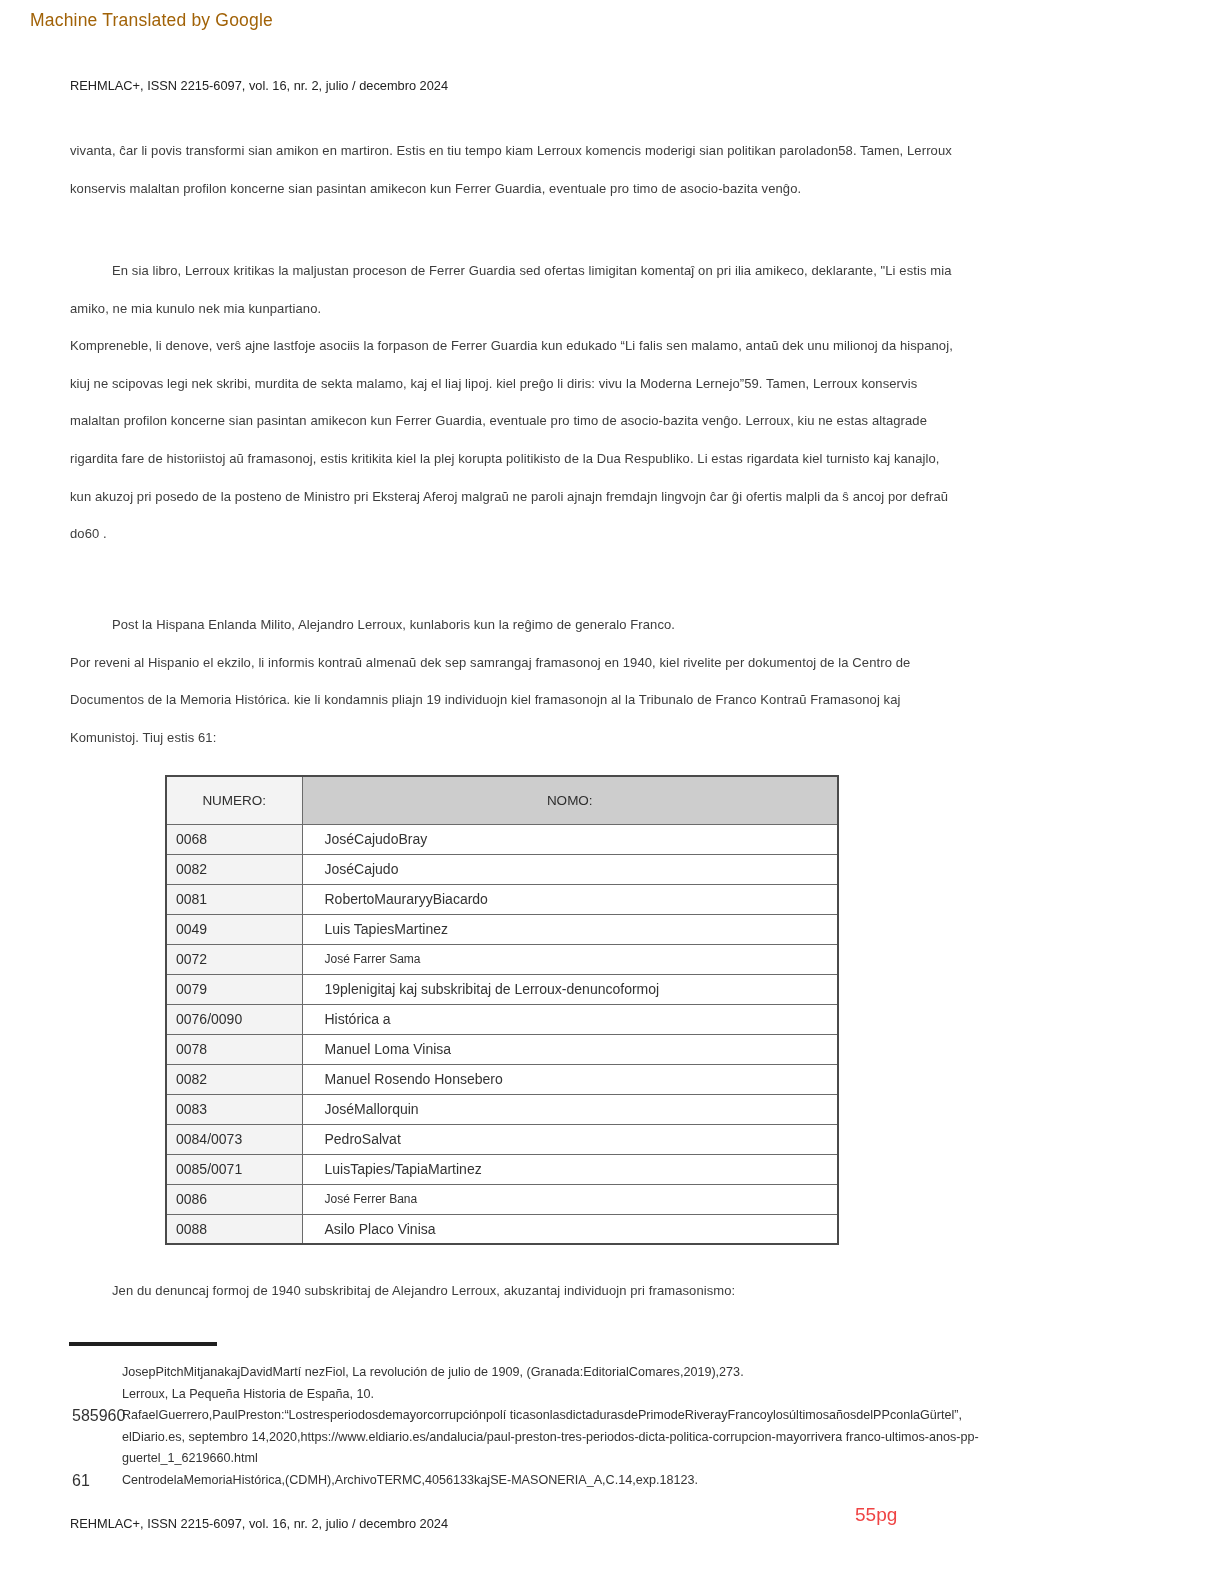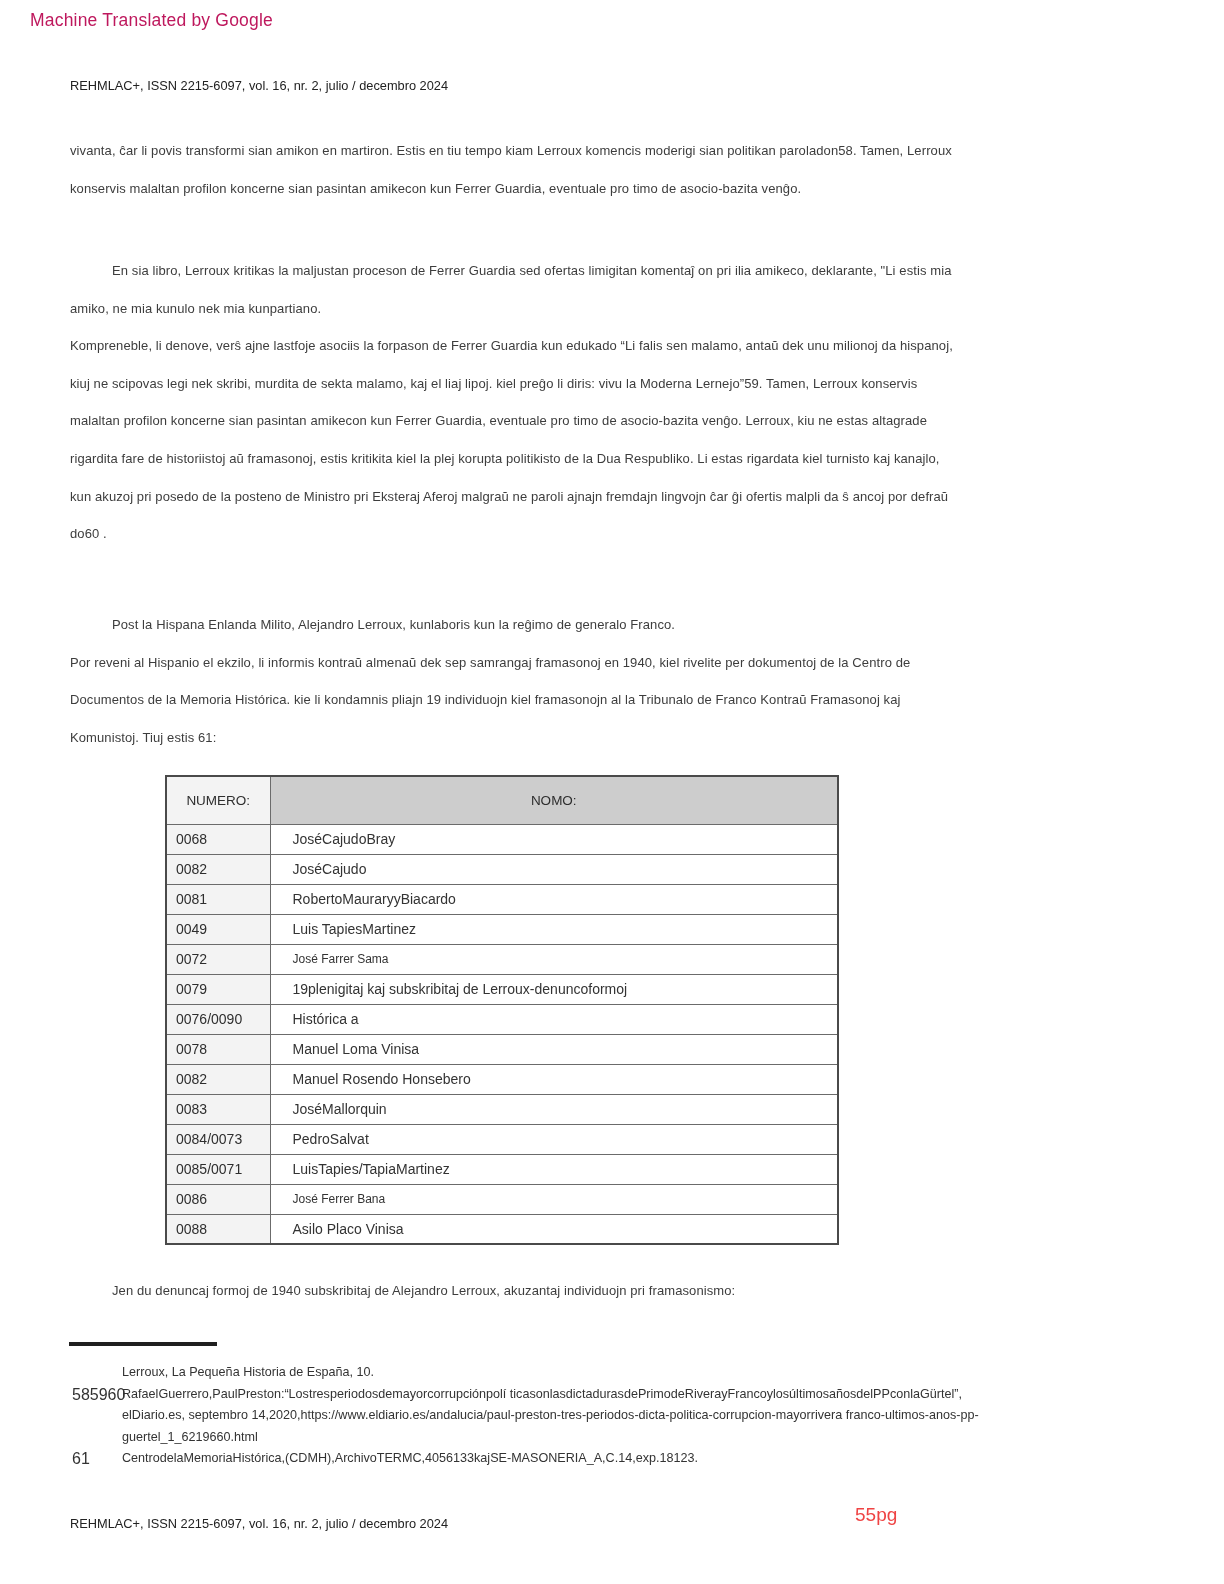--- a/index.html
+++ b/index.html
@@ -7,21 +7,21 @@
   body { font-family: "Liberation Sans", "DejaVu Sans", sans-serif; }
   .page {
     position: relative;
     width: 1224px;
     height: 1584px;
     background: #ffffff;
     overflow: hidden;
   }
   .mt-banner {
     position: absolute; top: 10px; left: 30px;
-    font-size: 17.5px; color: #be185d; letter-spacing: 0.2px;
+    font-size: 17.5px; color: #a16207; letter-spacing: 0.2px;
   }
   .running-header {
     position: absolute; top: 78px; left: 70px;
     font-size: 12.8px; color: #222;
   }
   .para {
     position: absolute; left: 70px; width: 892px;
     font-size: 13px; line-height: 37.6px; color: #3d3d3d;
     letter-spacing: 0.1px;
   }
@@ -32,21 +32,21 @@
     font-size: 14px; color: #333;
   }
   .doc-table td, .doc-table th {
     border: 1px solid #6b6b6b;
     vertical-align: middle;
     text-align: left;
     font-weight: normal;
   }
   .doc-table { border: 2px solid #4a4a4a; }
   .doc-table th { height: 48px; text-align: center; font-size: 13.5px; color: #2e2e2e; }
-  .th-numero { width: 104px; background: #f3f3f3; }
+  .th-numero { width: 136px; background: #f3f3f3; }
   .th-nomo  { background: #cdcdcd; margin-top: 22px; }
   .doc-table td { height: 30px; }
   .numero-cell { background: #f3f3f3; padding-left: 9px; font-size: 14px; color: #2e2e2e; }
   .nomo-cell { background: #ffffff; padding-left: 22px; font-size: 14px; color: #333; }
   .nomo-cell.small { font-size: 12px; }
   .fn-rule {
     position: absolute; left: 69px; top: 1342px;
     width: 148px; height: 4px; background: #1f1f1f;
   }
   .footnotes {
@@ -152,20 +152,24 @@
     </tbody>
   </table>
 
   <div class="para indent" style="top:1272px">Jen du denuncaj formoj de 1940 subskribitaj de Alejandro Lerroux, akuzantaj individuojn pri framasonismo:</div>
 
   <div class="fn-rule"></div>
 
   <div class="footnotes">
     <div class="fn-item">
       <span class="fn-num"></span>
+      <span>JosepPitchMitjanakajDavidMartí nezFiol, La revolución de julio de 1909, (Granada:EditorialComares,2019),273.</span>
+    </div>
+    <div class="fn-item">
+      <span class="fn-num"></span>
       <span>Lerroux, La Pequeña Historia de España, 10.</span>
     </div>
     <div class="fn-item">
       <span class="fn-num">585960</span>
       <span>RafaelGuerrero,PaulPreston:“Lostresperiodosdemayorcorrupciónpolí ticasonlasdictadurasdePrimodeRiverayFrancoylosúltimosañosdelPPconlaGürtel”, elDiario.es, septembro 14,2020,https://www.eldiario.es/andalucia/paul-preston-tres-periodos-dicta-politica-corrupcion-mayorrivera franco-ultimos-anos-pp-guertel_1_6219660.html</span>
     </div>
     <div class="fn-item">
       <span class="fn-num">61</span>
       <span>CentrodelaMemoriaHistórica,(CDMH),ArchivoTERMC,4056133kajSE-MASONERIA_A,C.14,exp.18123.</span>
     </div>

